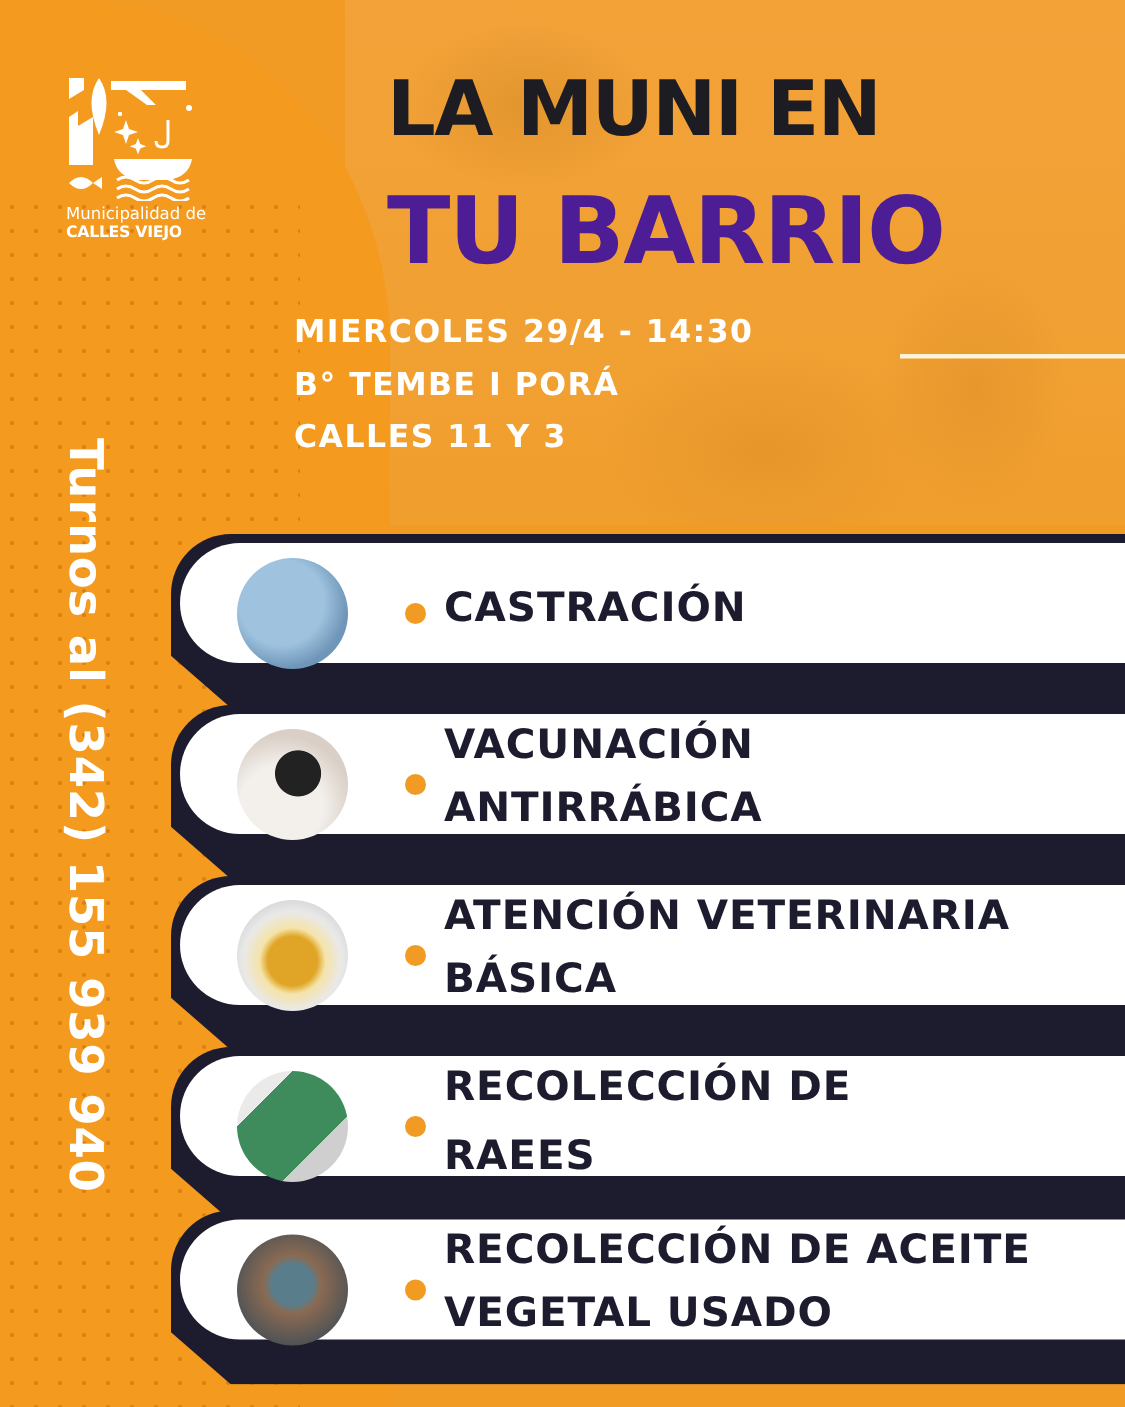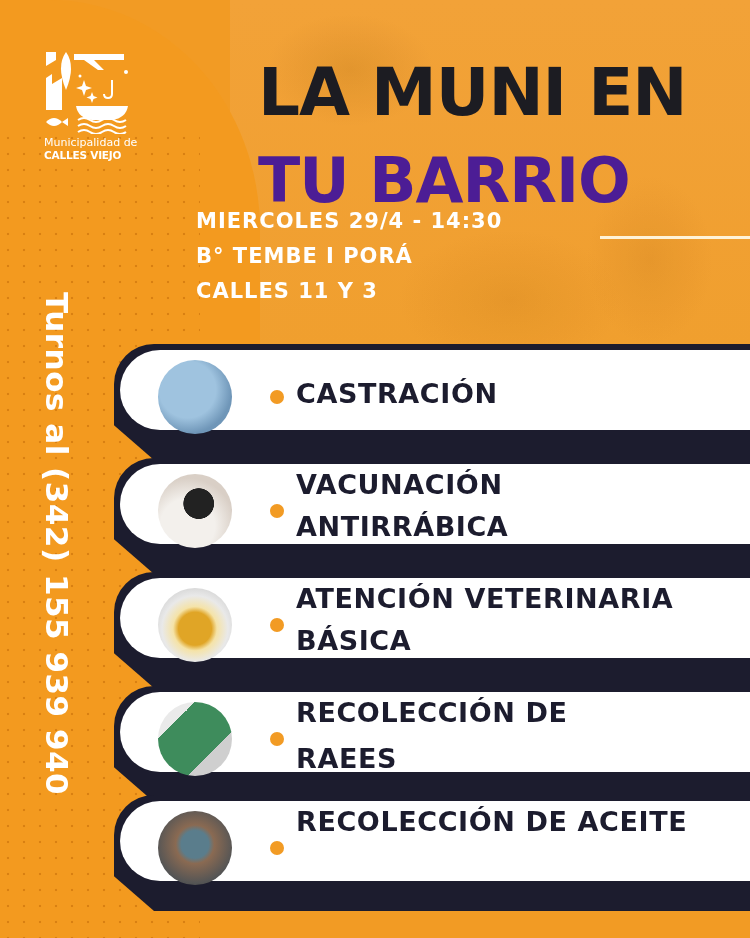--- a/index.html
+++ b/index.html
@@ -37,21 +37,21 @@
       font-family: "DejaVu Sans", sans-serif;
     }
     .logo-name {
       color: #fff; font-size: 10.5px; font-weight: bold; white-space: nowrap; letter-spacing: -0.2px;
     }
     .title {
       position: absolute; left: 258px; top: 48px;
       font-family: "DejaVu Sans", sans-serif; font-weight: bold;
       line-height: 1;
     }
-    .title .l1 { color: #1c1c22; font-size: 66px; letter-spacing: -1px; display: block; margin-top: 12px; }
+    .title .l1 { color: #1c1c22; font-size: 51px; letter-spacing: -1px; display: block; }
     .title .l2 { color: #4c1d95; font-size: 62px; letter-spacing: -1px; display: block; margin-top: 24px; }
     .info {
       position: absolute; left: 170px; top: 204px;
       color: #fff; font-weight: bold; font-size: 21px; letter-spacing: 1px;
       line-height: 35px;
     }
     .info span { display: block; margin-left: 26px; }
     .rule {
       position: absolute; left: 600px; top: 236px; width: 150px; height: 3px;
       background: #fff3d8;
@@ -62,21 +62,21 @@
     .vertical-phone span {
       position: absolute; left: 50%; top: 0;
       transform-origin: 0 0;
       transform: rotate(90deg) translate(0, -50%);
       white-space: nowrap; color: #fff; font-weight: bold; font-size: 31px;
       letter-spacing: 0.5px;
       display: block; line-height: 1;
     }
     .services { position: absolute; left: 0; top: 344px; width: 750px; }
     .svc {
-      position: absolute; left: 114px; width: 636px; height: 116px;
+      position: absolute; left: 114px; width: 636px; height: 116px; margin-top: 12px;
     }
     .svc .band {
       position: absolute; left: 0; top: 0; width: 636px; height: 116px;
       background: #1c1c2e;
       border-top-left-radius: 40px;
       clip-path: polygon(0 0, 100% 0, 100% 100%, 40px 100%, 0 70%);
     }
     .svc .pill {
       position: absolute; left: 6px; top: 6px; width: 630px; height: 80px;
       background: #fff; border-top-left-radius: 40px; border-bottom-left-radius: 40px;
@@ -203,16 +203,17 @@
     </div>
   </div>
 
   <div class="svc double" style="top:451px">
     <div class="band"></div>
     <div class="pill">
       <div class="photo ph-oil"></div>
       <div class="bullet"></div>
       <div class="label">
         <span>RECOLECCIÓN DE ACEITE</span>
+        <span>VEGETAL USADO</span>
       </div>
     </div>
   </div>
 </div>
 
 </body></html>

